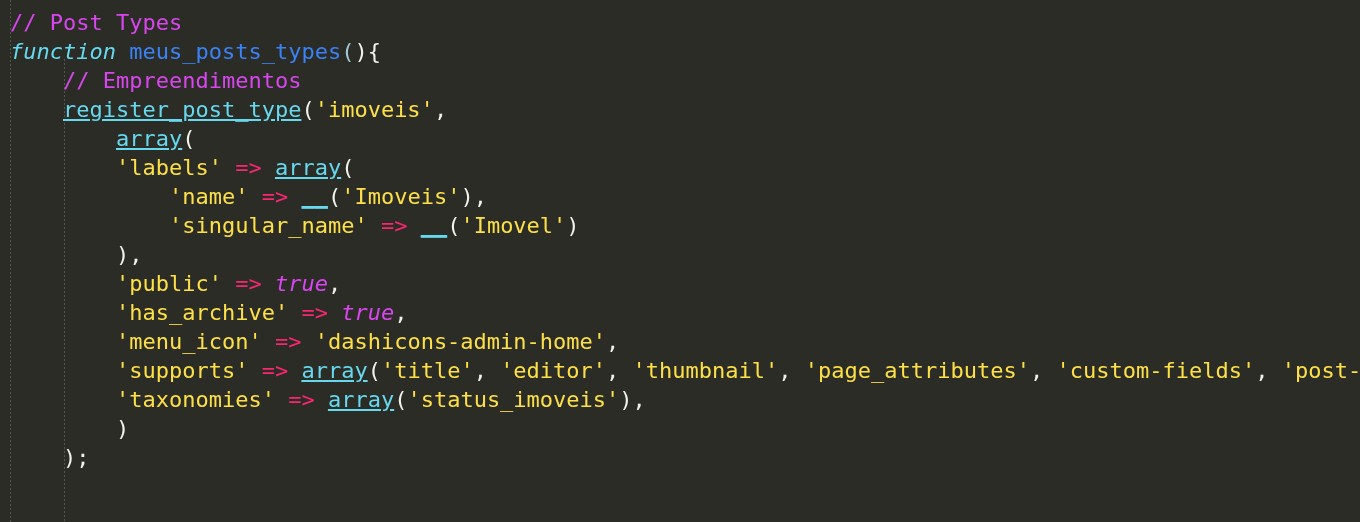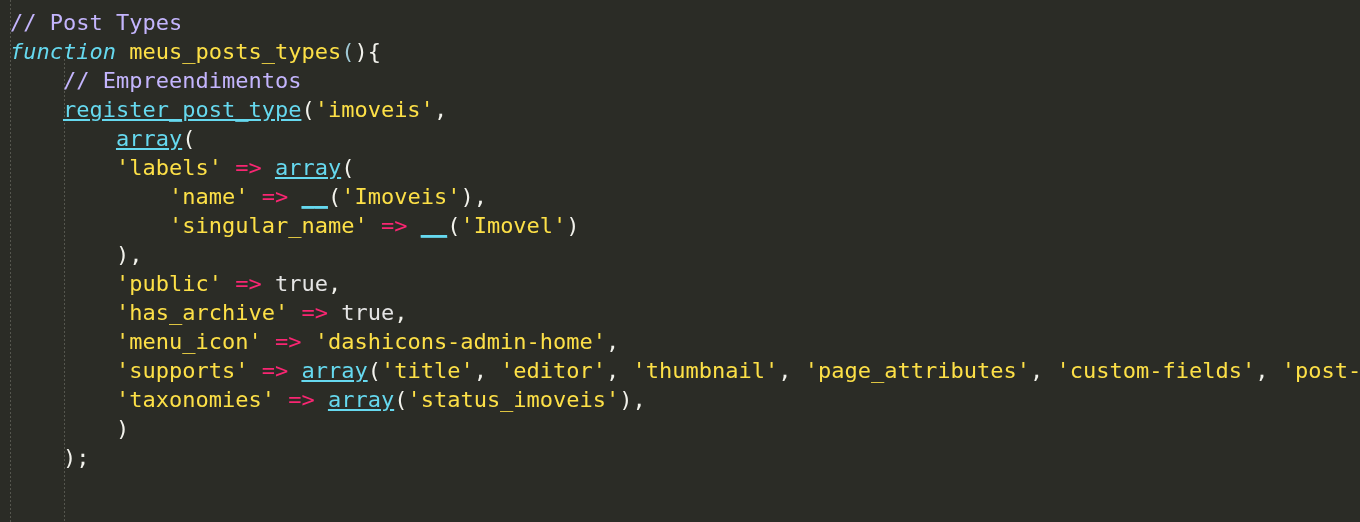--- a/index.html
+++ b/index.html
@@ -55,27 +55,27 @@
   }
 
   .code-line {
     white-space: pre;
     height: 29px;
     padding-left: 10px;
     box-sizing: border-box;
   }
 
   
-  .tk-comment  { color: #c4b5fd; }
+  .tk-comment  { color: #d946ef; }
   .tk-keyword  { color: #66d9ef; font-style: italic; }
-  .tk-fnname   { color: #fde047; }
+  .tk-fnname   { color: #3b82f6; }
   .tk-call     { color: #66d9ef; text-decoration: underline; }
   .tk-string   { color: #fde047; }
   .tk-arrow    { color: #f92672; }
-  .tk-const    { color: #e5e5e5; }
+  .tk-const    { color: #d946ef; font-style: italic; }
   .tk-punct    { color: #f2f2ec; }
   .tk-punct-b  { color: #9fc8d4; }
   .tk-plain    { color: #f2f2ec; }
 </style>
 </head>
 <body>
 
 <div id="code-editor">
 
   <div class="indent-guide g1"></div>

